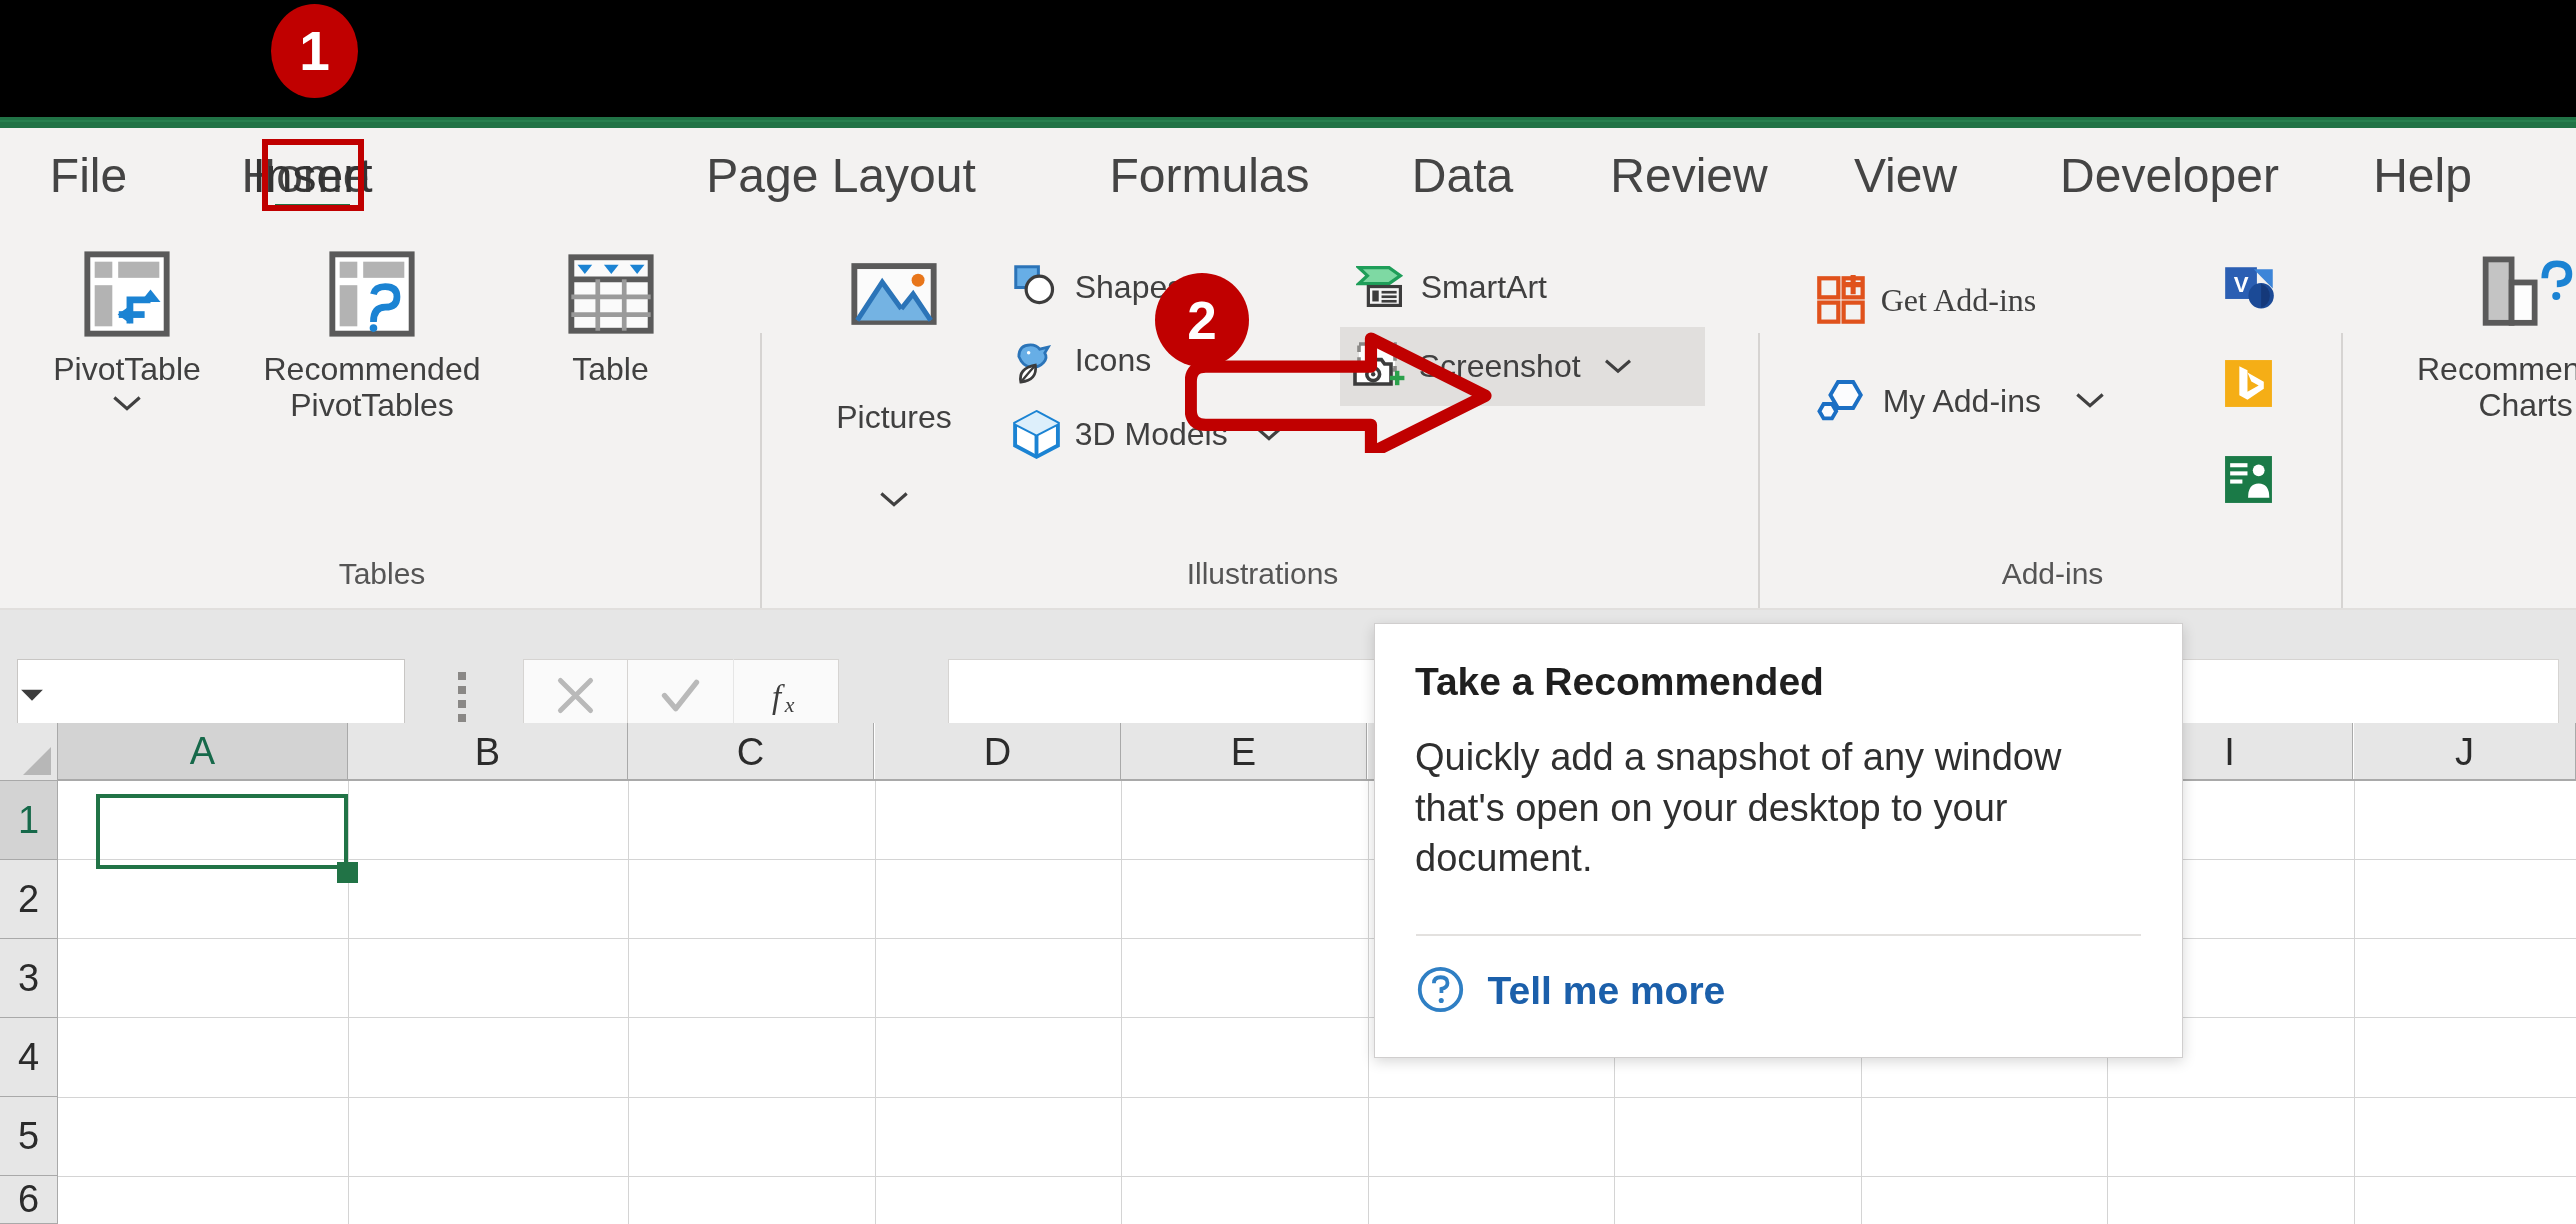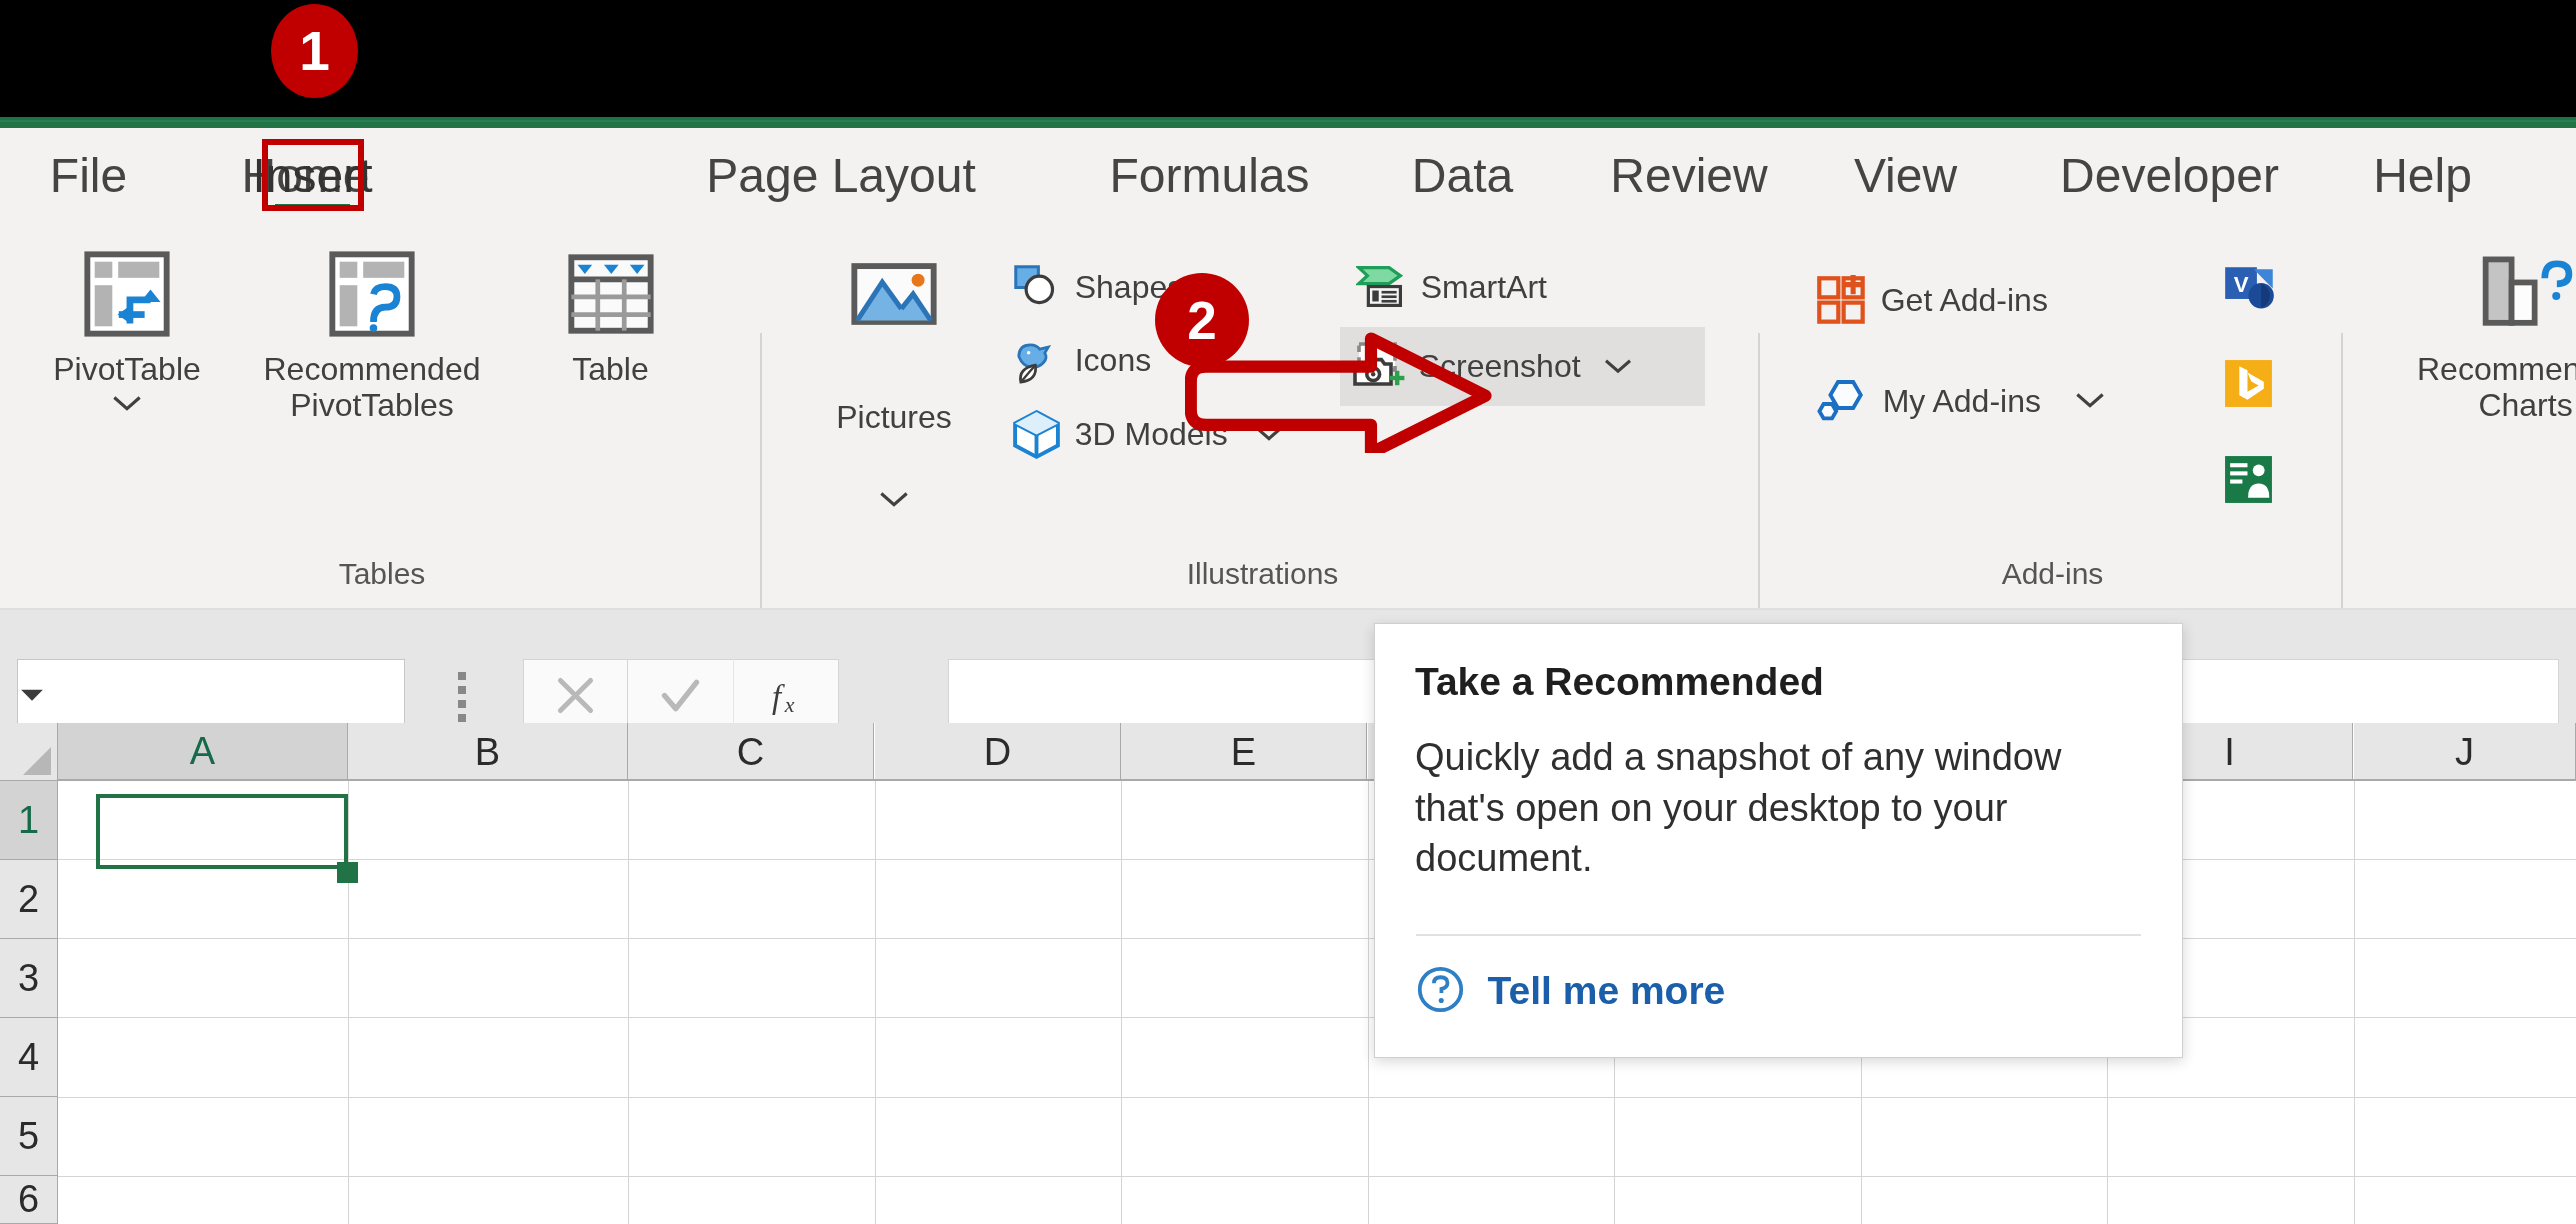--- a/index.html
+++ b/index.html
@@ -371,21 +371,21 @@
           </svg>
       </span>
     </div>
 
     <div class="group-label">Illustrations</div>
     <div class="group-divider" style="left:994px;"></div>
   </div>
 
   <div class="group" style="left:1761px;width:583px;">
 
-    <div class="smallbtn" style="left:43px;top:47px;">
+    <div class="smallbtn" style="left:43px;top:47px;font-family:Liberation Serif, serif;">
       <span class="sicon" style="width:56px;height:56px;">
         <svg width="55" height="55" viewBox="0 0 26 26">
           <rect x="2.5" y="2.5" width="9" height="9" fill="none" stroke="#e0521c" stroke-width="2"></rect>
           <rect x="2.5" y="14" width="9" height="9" fill="none" stroke="#e0521c" stroke-width="2"></rect>
           <rect x="14" y="14" width="9" height="9" fill="none" stroke="#e0521c" stroke-width="2"></rect>
           <rect x="14" y="2.5" width="9" height="9" fill="none" stroke="#e0521c" stroke-width="2"></rect>
           <path d="M18.5 1 v9 M14 5.5 h9" stroke="#e0521c" stroke-width="2.4"></path>
         </svg>
       </span>
       <span>Get Add-ins</span>

